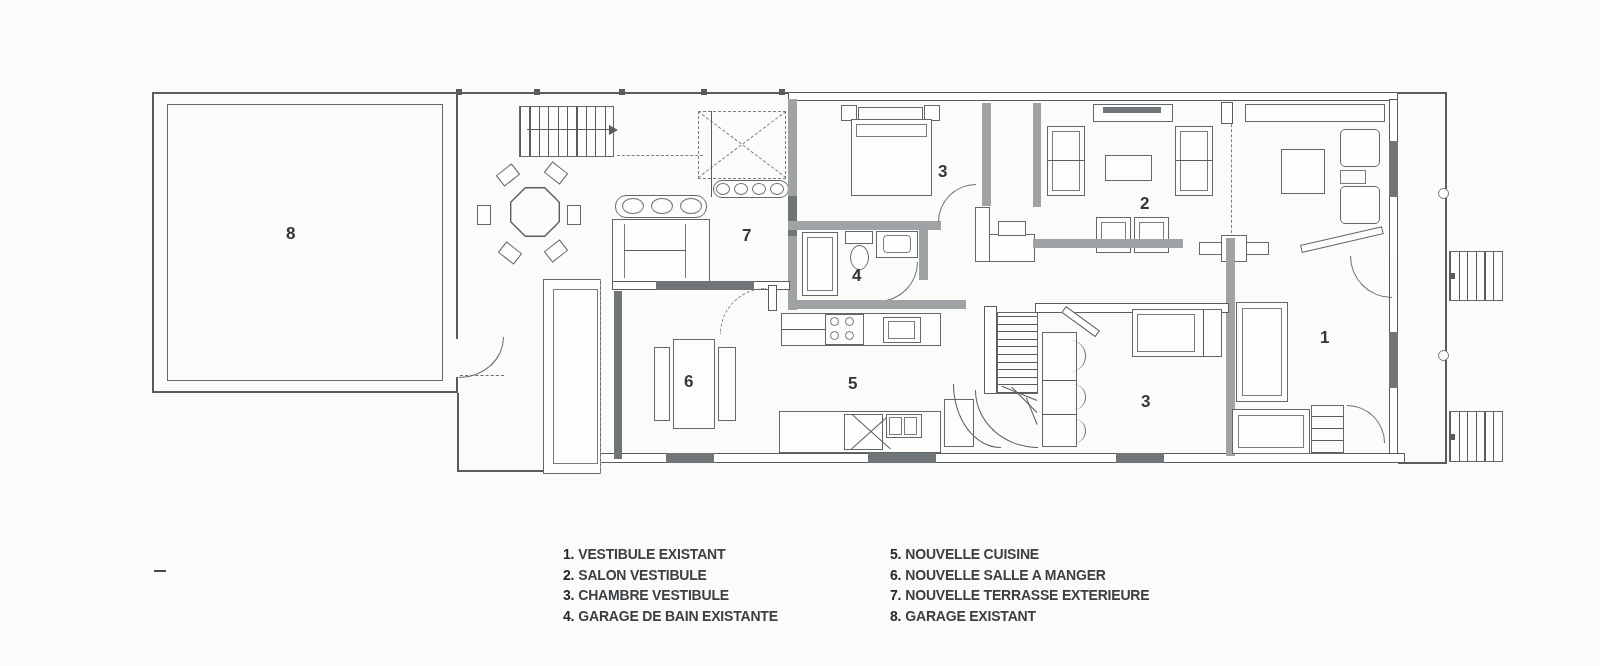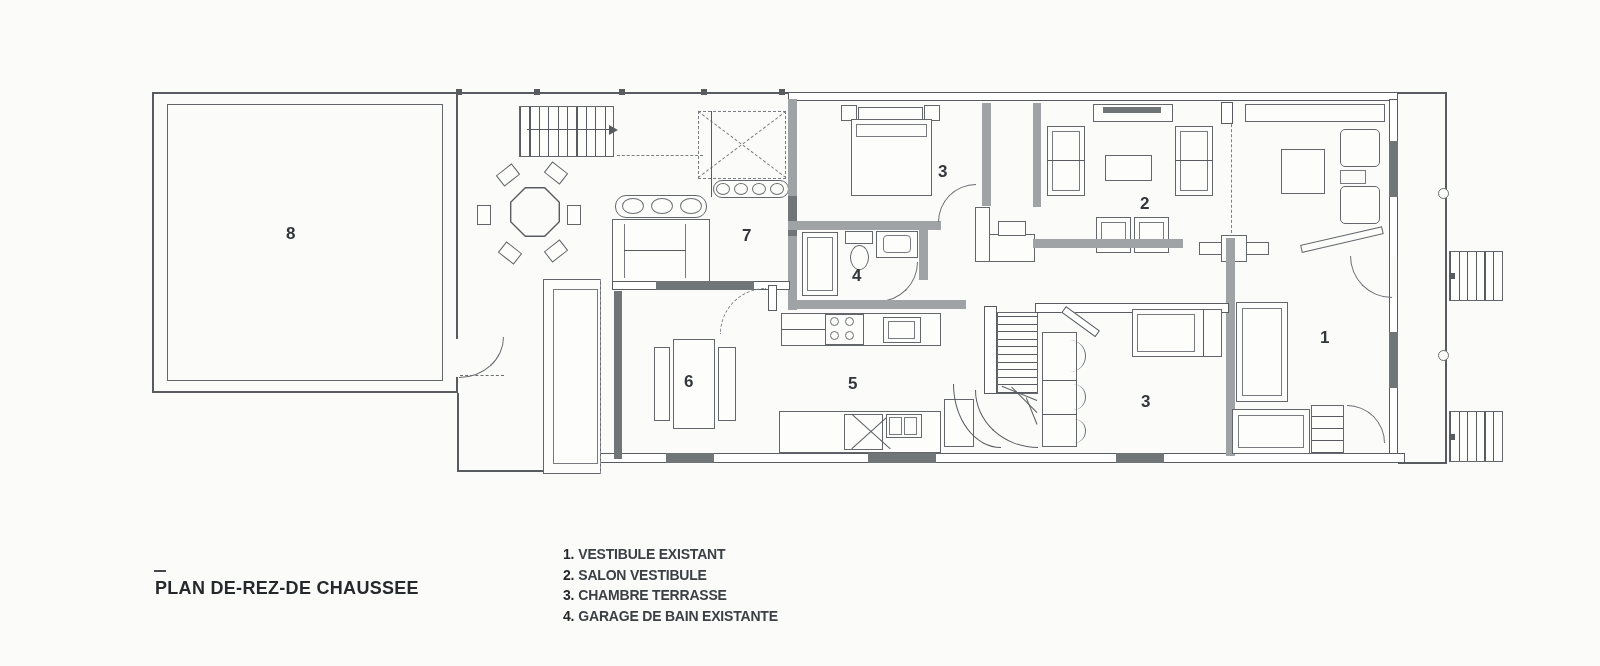--- a/index.html
+++ b/index.html
@@ -246,22 +246,27 @@
   <div>
     <div class="dbl" style="left:1035px;top:303px;width:194px;height:10px;"></div>
     <div class="dbl" style="left:1066px;top:306px;width:42px;height:8px;transform:rotate(36deg);transform-origin:left top;"></div>
     <div class="fur" style="left:1132px;top:309px;width:90px;height:48px;"></div>
     <div class="ln" style="left:1203px;top:309px;width:1.1px;height:48px;"></div>
     <div class="furi" style="left:1137px;top:314px;width:58px;height:38px;"></div>
     <span class="room-num" style="left:1141px;top:392px;">3</span>
   </div>
 
   <div class="title-dash"></div>
-  <div class="title">PLAN DE-REZ-DE CHAUSSEE</div>
 
   <div class="legend-col" style="left:563px;">
     <div class="lg-row"><span class="num">1.</span><span>VESTIBULE EXISTANT</span></div>
     <div class="lg-row"><span class="num">2.</span><span>SALON VESTIBULE</span></div>
-    <div class="lg-row"><span class="num">3.</span><span>CHAMBRE TERRASSE</span></div>
+    <div class="lg-row"><span class="num">3.</span><span>CHAMBRE VESTIBULE</span></div>
     <div class="lg-row"><span class="num">4.</span><span>GARAGE DE BAIN EXISTANTE</span></div>
   </div>
+  <div class="legend-col" style="left:890px;">
+    <div class="lg-row"><span class="num">5.</span><span>NOUVELLE CUISINE</span></div>
+    <div class="lg-row"><span class="num">6.</span><span>NOUVELLE SALLE A MANGER</span></div>
+    <div class="lg-row"><span class="num">7.</span><span>NOUVELLE TERRASSE EXTERIEURE</span></div>
+    <div class="lg-row"><span class="num">8.</span><span>GARAGE EXISTANT</span></div>
+  </div>
 
 </div>
 
 </body></html>

